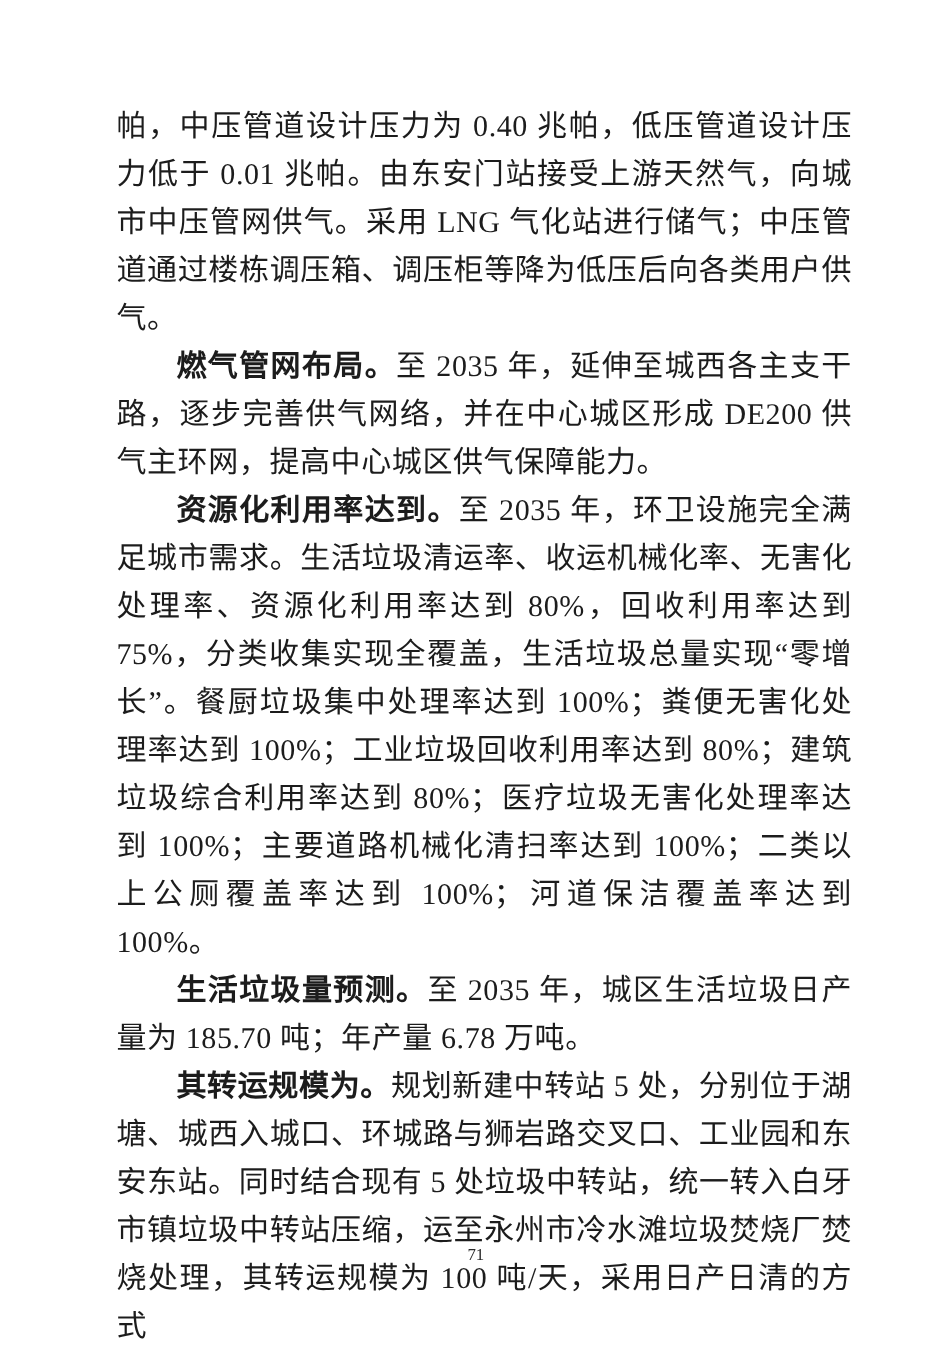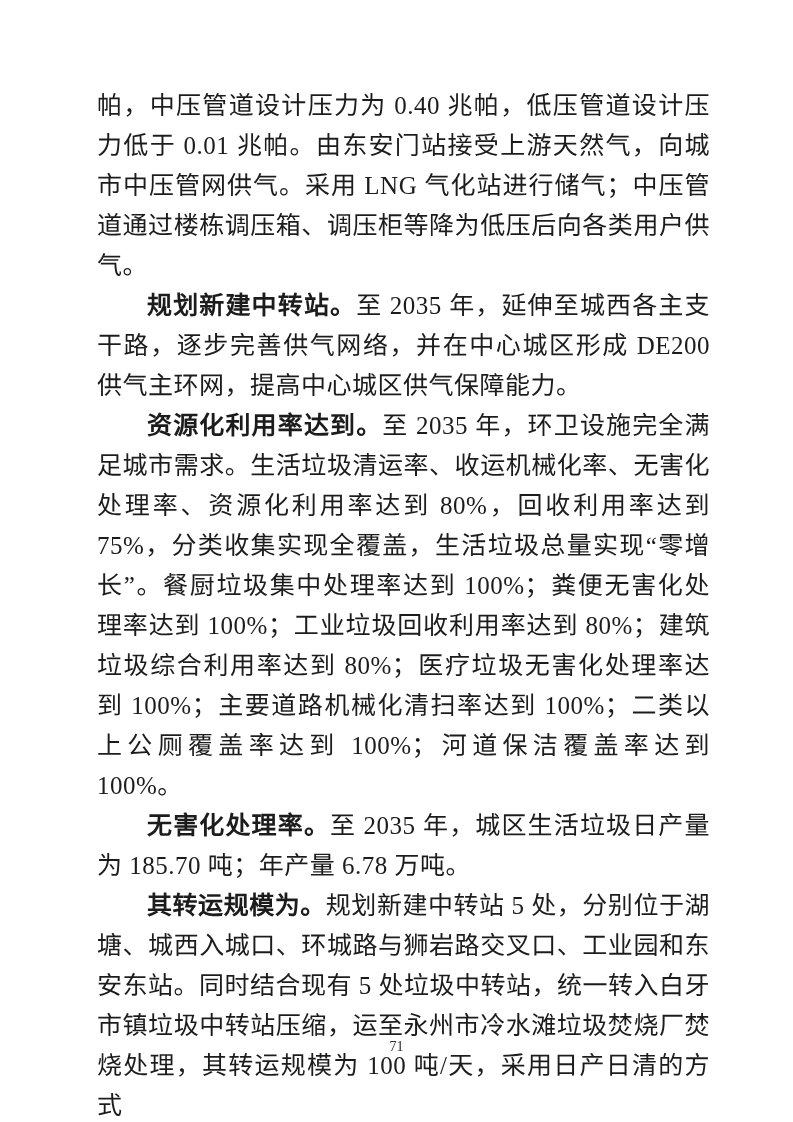--- a/index.html
+++ b/index.html
@@ -58,29 +58,29 @@
 
 <div class="page">
 
   <main class="text-column">
 
     <p class="para no-indent">
       <span>帕，中压管道设计压力为 0.40 兆帕，低压管道设计压力低于 0.01 兆帕。由东安门站接受上游天然气，向城市中压管网供气。采用 LNG 气化站进行储气；中压管道通过楼栋调压箱、调压柜等降为低压后向各类用户供气。</span>
     </p>
 
     <p class="para">
-      <b>规划新建中转站。</b><span>至 2035 年，延伸至城西各主支干路，逐步完善供气网络，并在中心城区形成 DE200 供气主环网，提高中心城区供气保障能力。</span>
+      <b>燃气管网布局。</b><span>至 2035 年，延伸至城西各主支干路，逐步完善供气网络，并在中心城区形成 DE200 供气主环网，提高中心城区供气保障能力。</span>
     </p>
 
     <p class="para">
       <b>资源化利用率达到。</b><span>至 2035 年，环卫设施完全满足城市需求。生活垃圾清运率、收运机械化率、无害化处理率、资源化利用率达到 80%，回收利用率达到 75%，分类收集实现全覆盖，生活垃圾总量实现“零增长”。餐厨垃圾集中处理率达到 100%；粪便无害化处理率达到 100%；工业垃圾回收利用率达到 80%；建筑垃圾综合利用率达到 80%；医疗垃圾无害化处理率达到 100%；主要道路机械化清扫率达到 100%；二类以上公厕覆盖率达到 100%；河道保洁覆盖率达到 100%。</span>
     </p>
 
     <p class="para">
-      <b>无害化处理率。</b><span>至 2035 年，城区生活垃圾日产量为 185.70 吨；年产量 6.78 万吨。</span>
+      <b>生活垃圾量预测。</b><span>至 2035 年，城区生活垃圾日产量为 185.70 吨；年产量 6.78 万吨。</span>
     </p>
 
     <p class="para">
       <b>其转运规模为。</b><span>规划新建中转站 5 处，分别位于湖塘、城西入城口、环城路与狮岩路交叉口、工业园和东安东站。同时结合现有 5 处垃圾中转站，统一转入白牙市镇垃圾中转站压缩，运至永州市冷水滩垃圾焚烧厂焚烧处理，其转运规模为 100 吨/天，采用日产日清的方式</span>
     </p>
 
   </main>
 
   <footer class="page-footer">
     <span>71</span>

